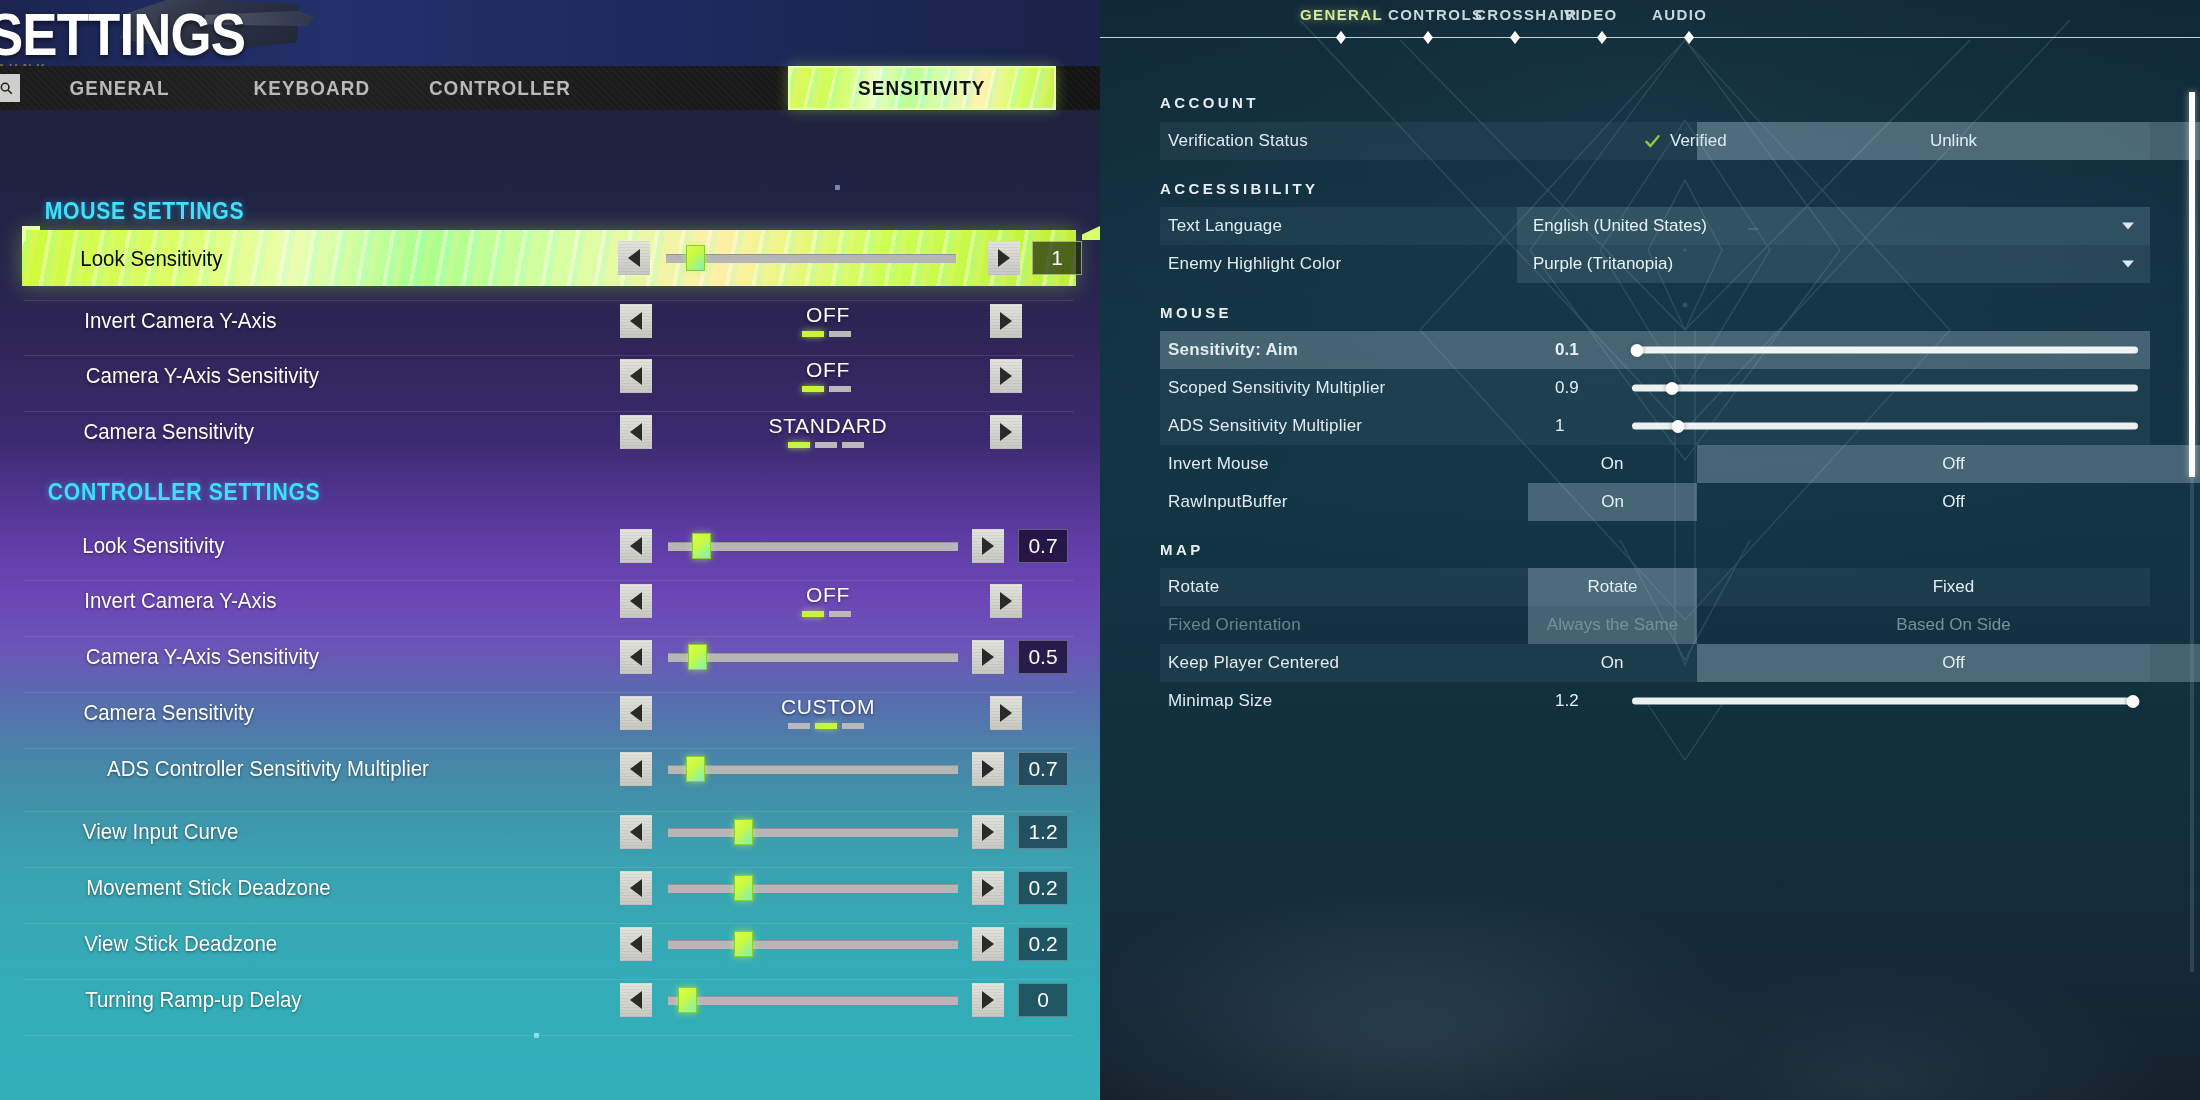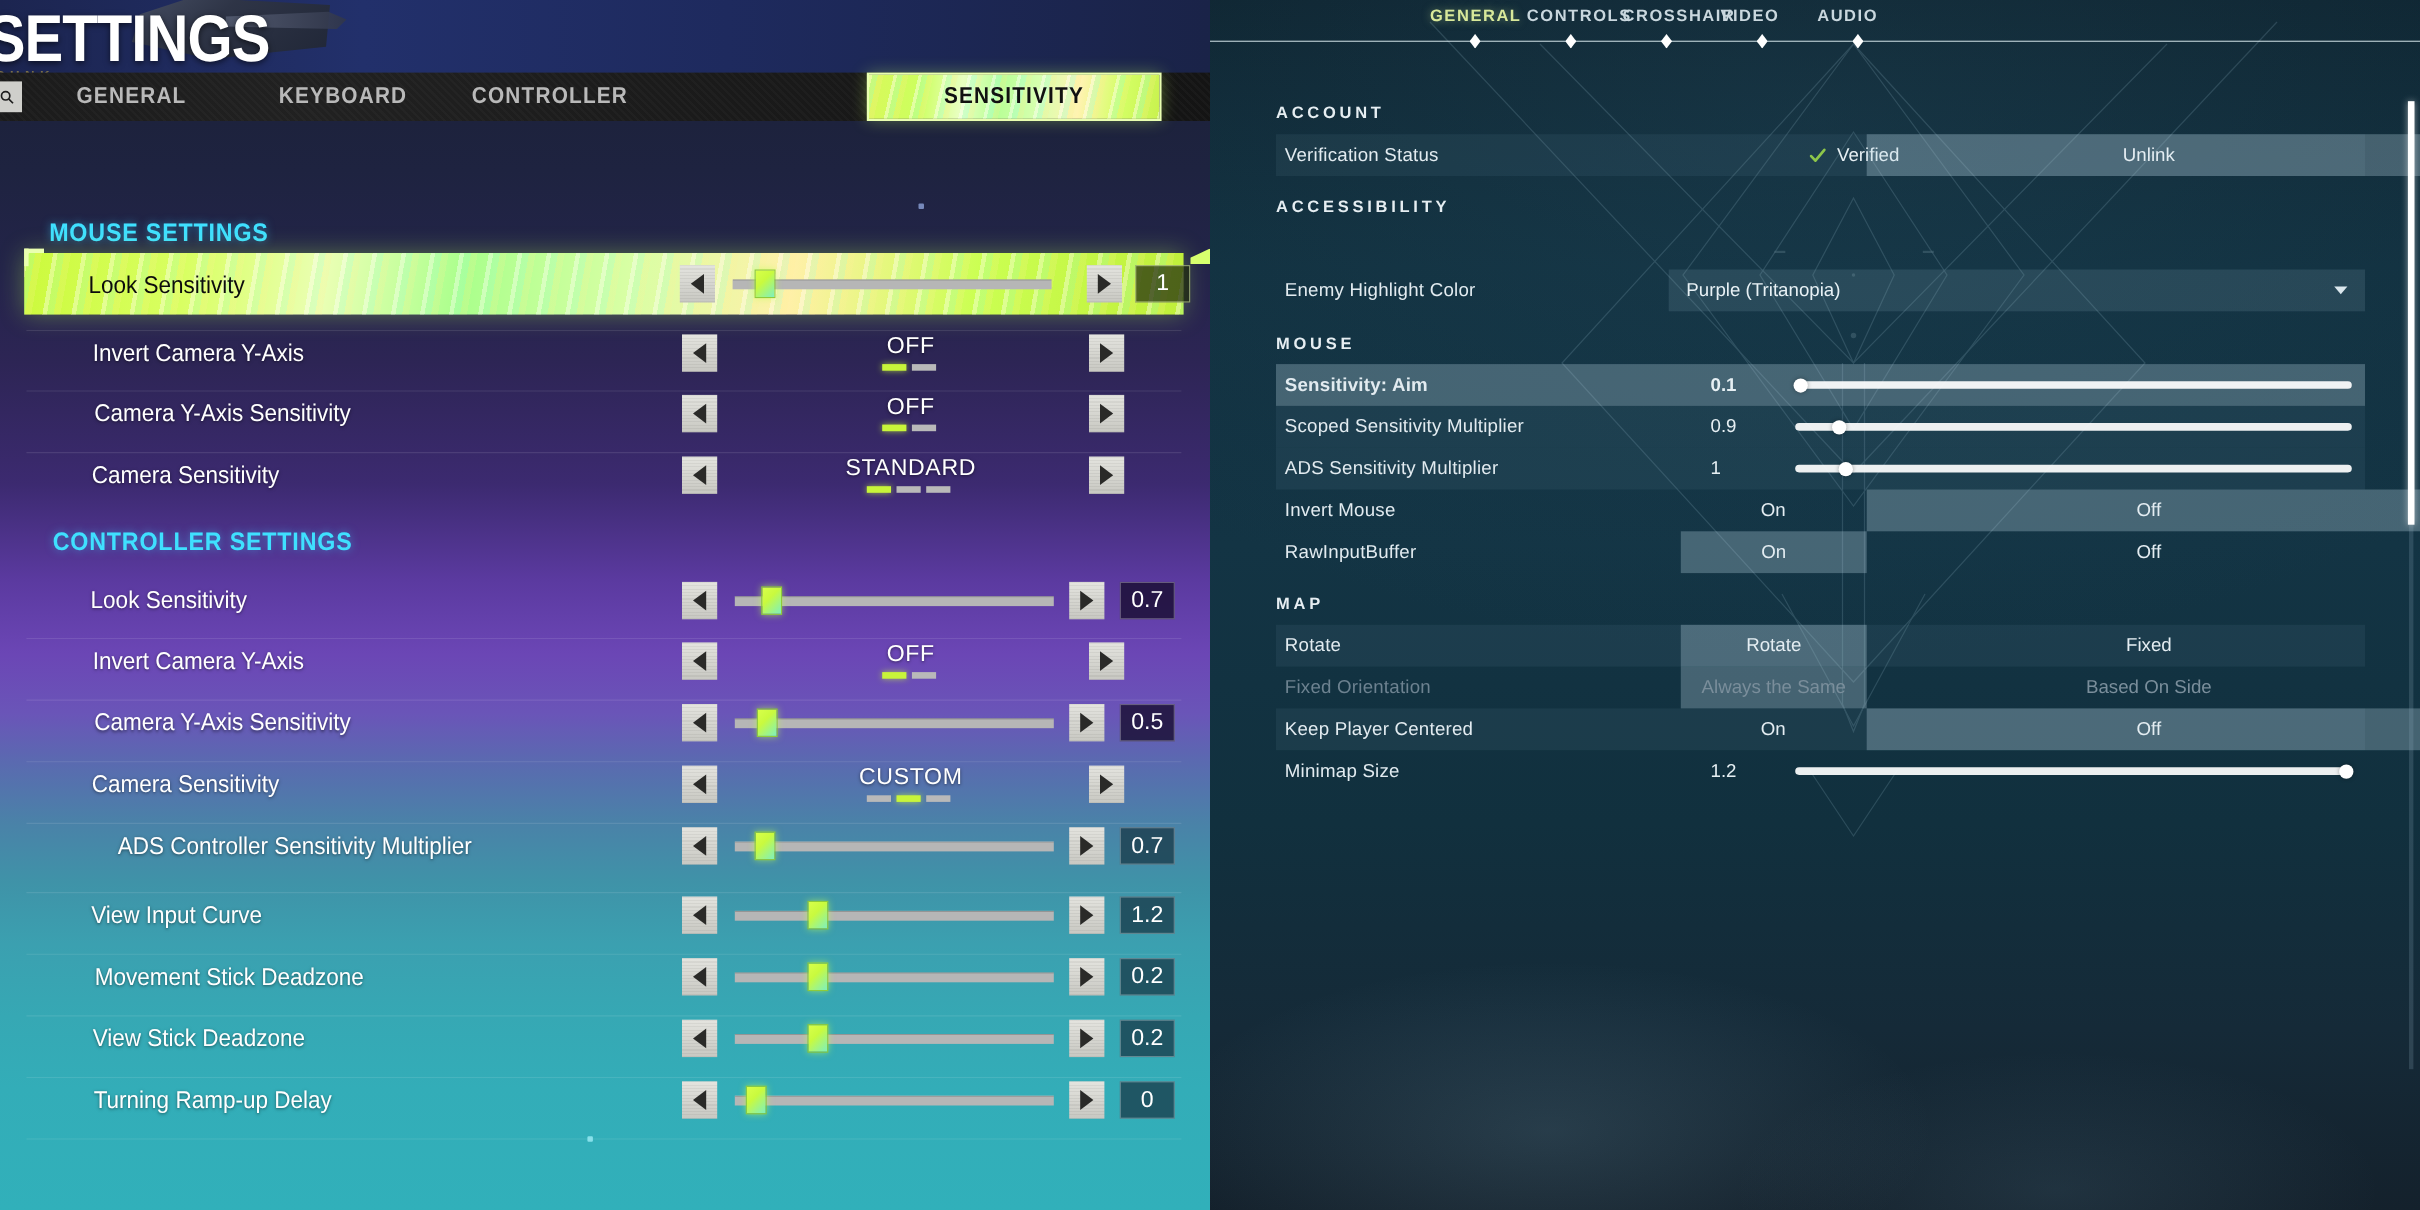--- a/index.html
+++ b/index.html
@@ -491,20 +491,27 @@
       <div class="vchk">
         <svg viewBox="0 0 24 24" fill="none" stroke="#8ec64a" stroke-width="3.4" stroke-linecap="round" stroke-linejoin="round">
           <polyline points="3.5,12.5 9,18.5 20.5,4.5"></polyline>
           </svg>
         <span>Verified</span>
       </div>
       <div class="rtog on" style="left:537px;width:513px">Unlink</div>
     </div>
 
     <div class="rsec" style="top:180px">ACCESSIBILITY</div>
+    <div class="rrow shade" style="top:207px">
+      <div class="rlbl">Text Language</div>
+      <div class="rdrop">
+        <div class="dtxt">English (United States)</div>
+        <div class="dcar"></div>
+      </div>
+    </div>
     <div class="rrow" style="top:245px">
       <div class="rlbl">Enemy Highlight Color</div>
       <div class="rdrop">
         <div class="dtxt">Purple (Tritanopia)</div>
         <div class="dcar"></div>
       </div>
     </div>
 
     <div class="rsec" style="top:304px">MOUSE</div>
     <div class="rrow sel" style="top:331px">

